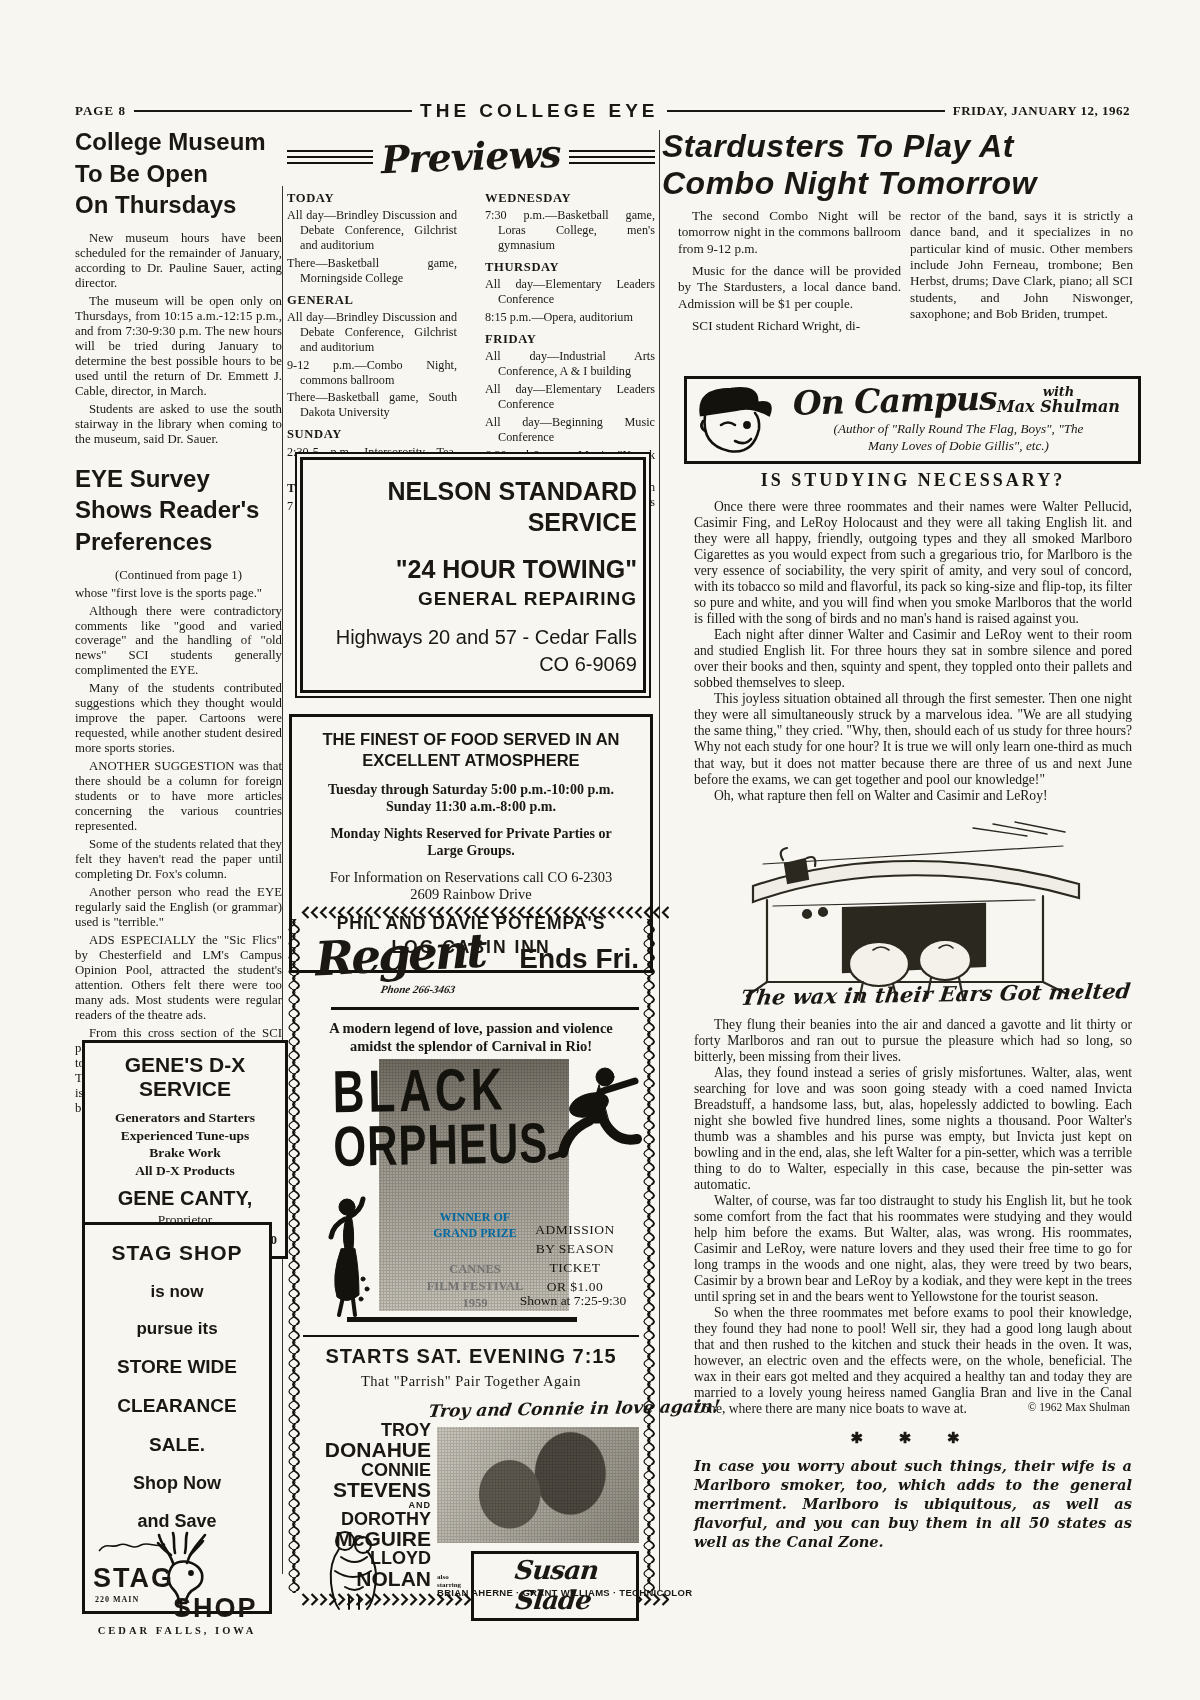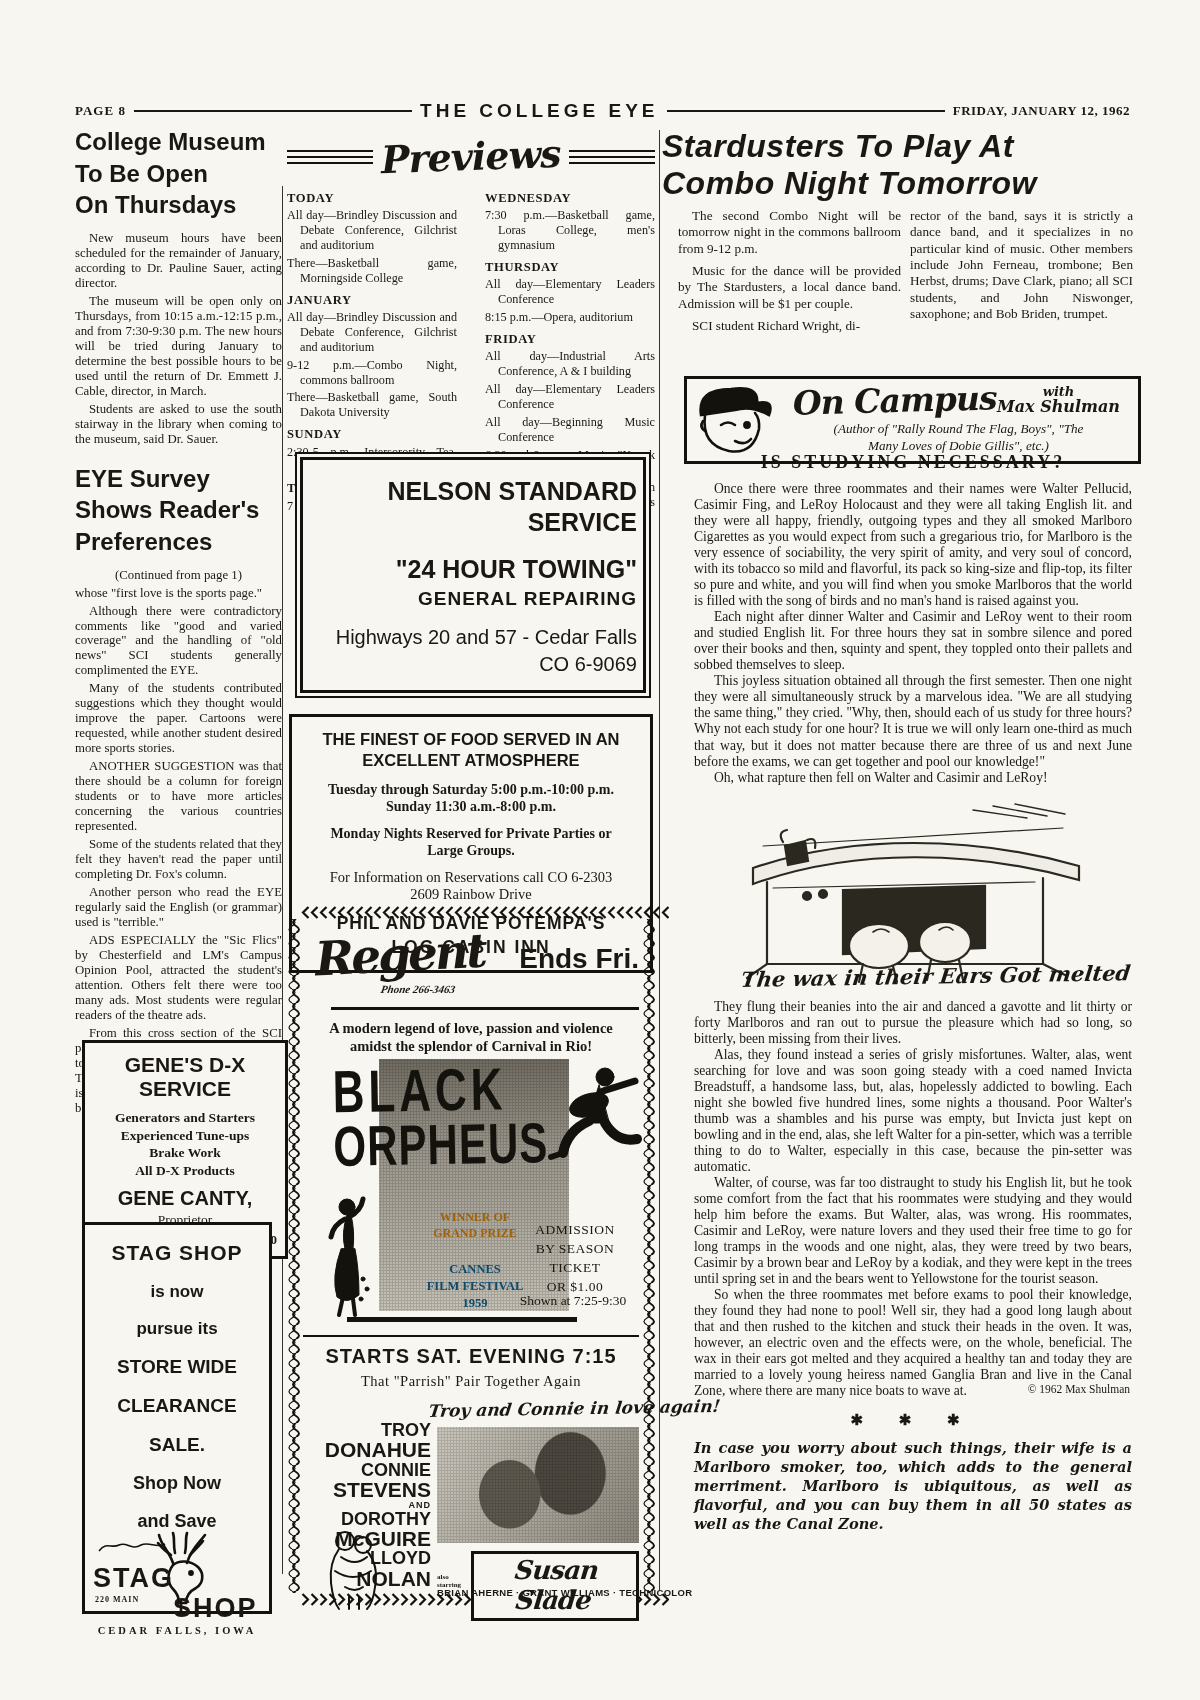--- a/index.html
+++ b/index.html
@@ -87,23 +87,23 @@
   .reg-tag{position:absolute;left:0;right:0;top:98px;text-align:center;font-weight:bold;font-size:14.5px;line-height:1.25;}
   .reg-poster{position:absolute;left:76px;top:138px;width:190px;height:252px;
       background:radial-gradient(#00000026 1px,transparent 1.2px),
                  linear-gradient(180deg,#716c62 0%,#9b968b 35%,#c6c2b7 100%);
       background-size:3px 3px,100% 100%;}
   .reg-title{position:absolute;left:30px;top:148px;width:230px;font-family:"Liberation Sans",sans-serif;
              font-weight:bold;color:#14120d;line-height:.95;transform:rotate(-1deg);}
   .reg-title .l1{font-size:44px;letter-spacing:4px;transform:scaleY(1.35);display:block;}
   .reg-title .l2{font-size:42px;letter-spacing:1px;transform:scaleY(1.35);display:block;margin-top:14px;}
   .reg-award{position:absolute;left:88px;top:288px;width:168px;text-align:center;font-weight:bold;
-             font-size:12px;line-height:1.35;color:#a16207;}
+             font-size:12px;line-height:1.35;color:#0369a1;}
   .reg-fest{position:absolute;left:88px;top:340px;width:168px;text-align:center;font-weight:bold;
-            font-size:12.5px;line-height:1.35;color:#0c4a6e;}
+            font-size:12.5px;line-height:1.35;color:#737373;}
   .reg-adm{position:absolute;right:0;top:300px;width:128px;text-align:center;font-size:13.5px;line-height:1.4;letter-spacing:.5px;}
   .reg-shown{position:absolute;right:2px;top:372px;width:128px;text-align:center;font-size:13.5px;}
   .reg-bar{position:absolute;left:44px;top:396px;width:230px;height:5px;background:#14120d;}
   .reg-rule2{position:absolute;left:0;right:0;top:414px;border-top:2.5px solid #14120d;}
   .reg-starts{position:absolute;left:0;right:0;top:424px;text-align:center;font-family:"Liberation Sans",sans-serif;
               font-weight:bold;font-size:20px;letter-spacing:1px;}
   .reg-pair{position:absolute;left:0;right:0;top:452px;text-align:center;font-size:14.5px;letter-spacing:.5px;}
   .reg-script{position:absolute;left:126px;top:478px;width:215px;font-family:"DejaVu Serif",serif;font-style:italic;
               font-weight:bold;font-size:17px;transform:skewX(-8deg) rotate(-1deg);white-space:nowrap;}
   .reg-cast{position:absolute;left:0;top:500px;width:128px;text-align:right;font-family:"Liberation Sans",sans-serif;
@@ -139,21 +139,21 @@
   .oc-face{position:absolute;left:4px;top:2px;}
   .oc-logo{position:absolute;left:106px;top:2px;font-family:"DejaVu Serif",serif;font-style:italic;font-weight:bold;
            font-size:33px;letter-spacing:-1px;transform:rotate(-1.5deg);}
   .oc-with{position:absolute;right:18px;top:6px;text-align:center;font-family:"DejaVu Serif",serif;
            font-style:italic;font-weight:bold;line-height:1;}
   .oc-with .w1{font-size:13px;display:block;}
   .oc-with .w2{font-size:16px;display:block;margin-top:1px;}
   .oc-byline{position:absolute;left:96px;right:4px;top:42px;text-align:center;font-style:italic;
              font-size:13.2px;line-height:1.25;}
   
-  .shul{position:absolute;left:694px;top:452px;width:438px;}
+  .shul{position:absolute;left:694px;top:470px;width:438px;}
   .shul-title{text-align:center;font-weight:bold;font-size:18px;letter-spacing:3px;margin:0 0 8px;}
   .shul p{margin:0;text-indent:20px;font-size:13.6px;line-height:1.18;text-align:justify;}
   .shul-illo{margin:10px 0 0;text-align:center;}
   .shul-caption{text-align:right;font-family:"DejaVu Serif",serif;font-style:italic;font-weight:bold;
                 font-size:21px;transform:skewX(-8deg) rotate(-1deg);margin:-26px 2px 10px 0;}
   .shul-copy{text-align:right;font-size:11.5px;margin-top:-16px;padding-right:2px;}
   .shul-stars{text-align:center;font-size:15px;letter-spacing:16px;margin:16px 0 10px;font-weight:bold;}
   .shul-footer{font-family:"DejaVu Serif",serif;font-style:italic;font-weight:bold;font-size:14.6px !important;
                line-height:1.3 !important;text-indent:0 !important;}
 </style>
@@ -259,21 +259,21 @@
         <span></span>
         <span></span>
       </span>
   </div>
 
   <div class="prev-cols">
     <div class="prev-col">
       <div class="pday">TODAY</div>
       <p class="pitem">All day—Brindley Discussion and Debate Conference, Gilchrist and auditorium</p>
       <p class="pitem">There—Basketball game, Morningside College</p>
-      <div class="pday">JANUARY</div>
+      <div class="pday">GENERAL</div>
       <p class="pitem">All day—Brindley Discussion and Debate Conference, Gilchrist and auditorium</p>
       <p class="pitem">9-12 p.m.—Combo Night, commons ballroom</p>
       <p class="pitem">There—Basketball game, South Dakota University</p>
       <div class="pday">SUNDAY</div>
       <p class="pitem">2:30-5 p.m.—Intersorority Tea, Georgian Lounge</p>
       <div class="pday">TUESDAY</div>
       <p class="pitem">7 p.m.—SISEA Meeting, Sabin 102</p>
     </div>
     <div class="prev-col">
       <div class="pday">WEDNESDAY</div>

